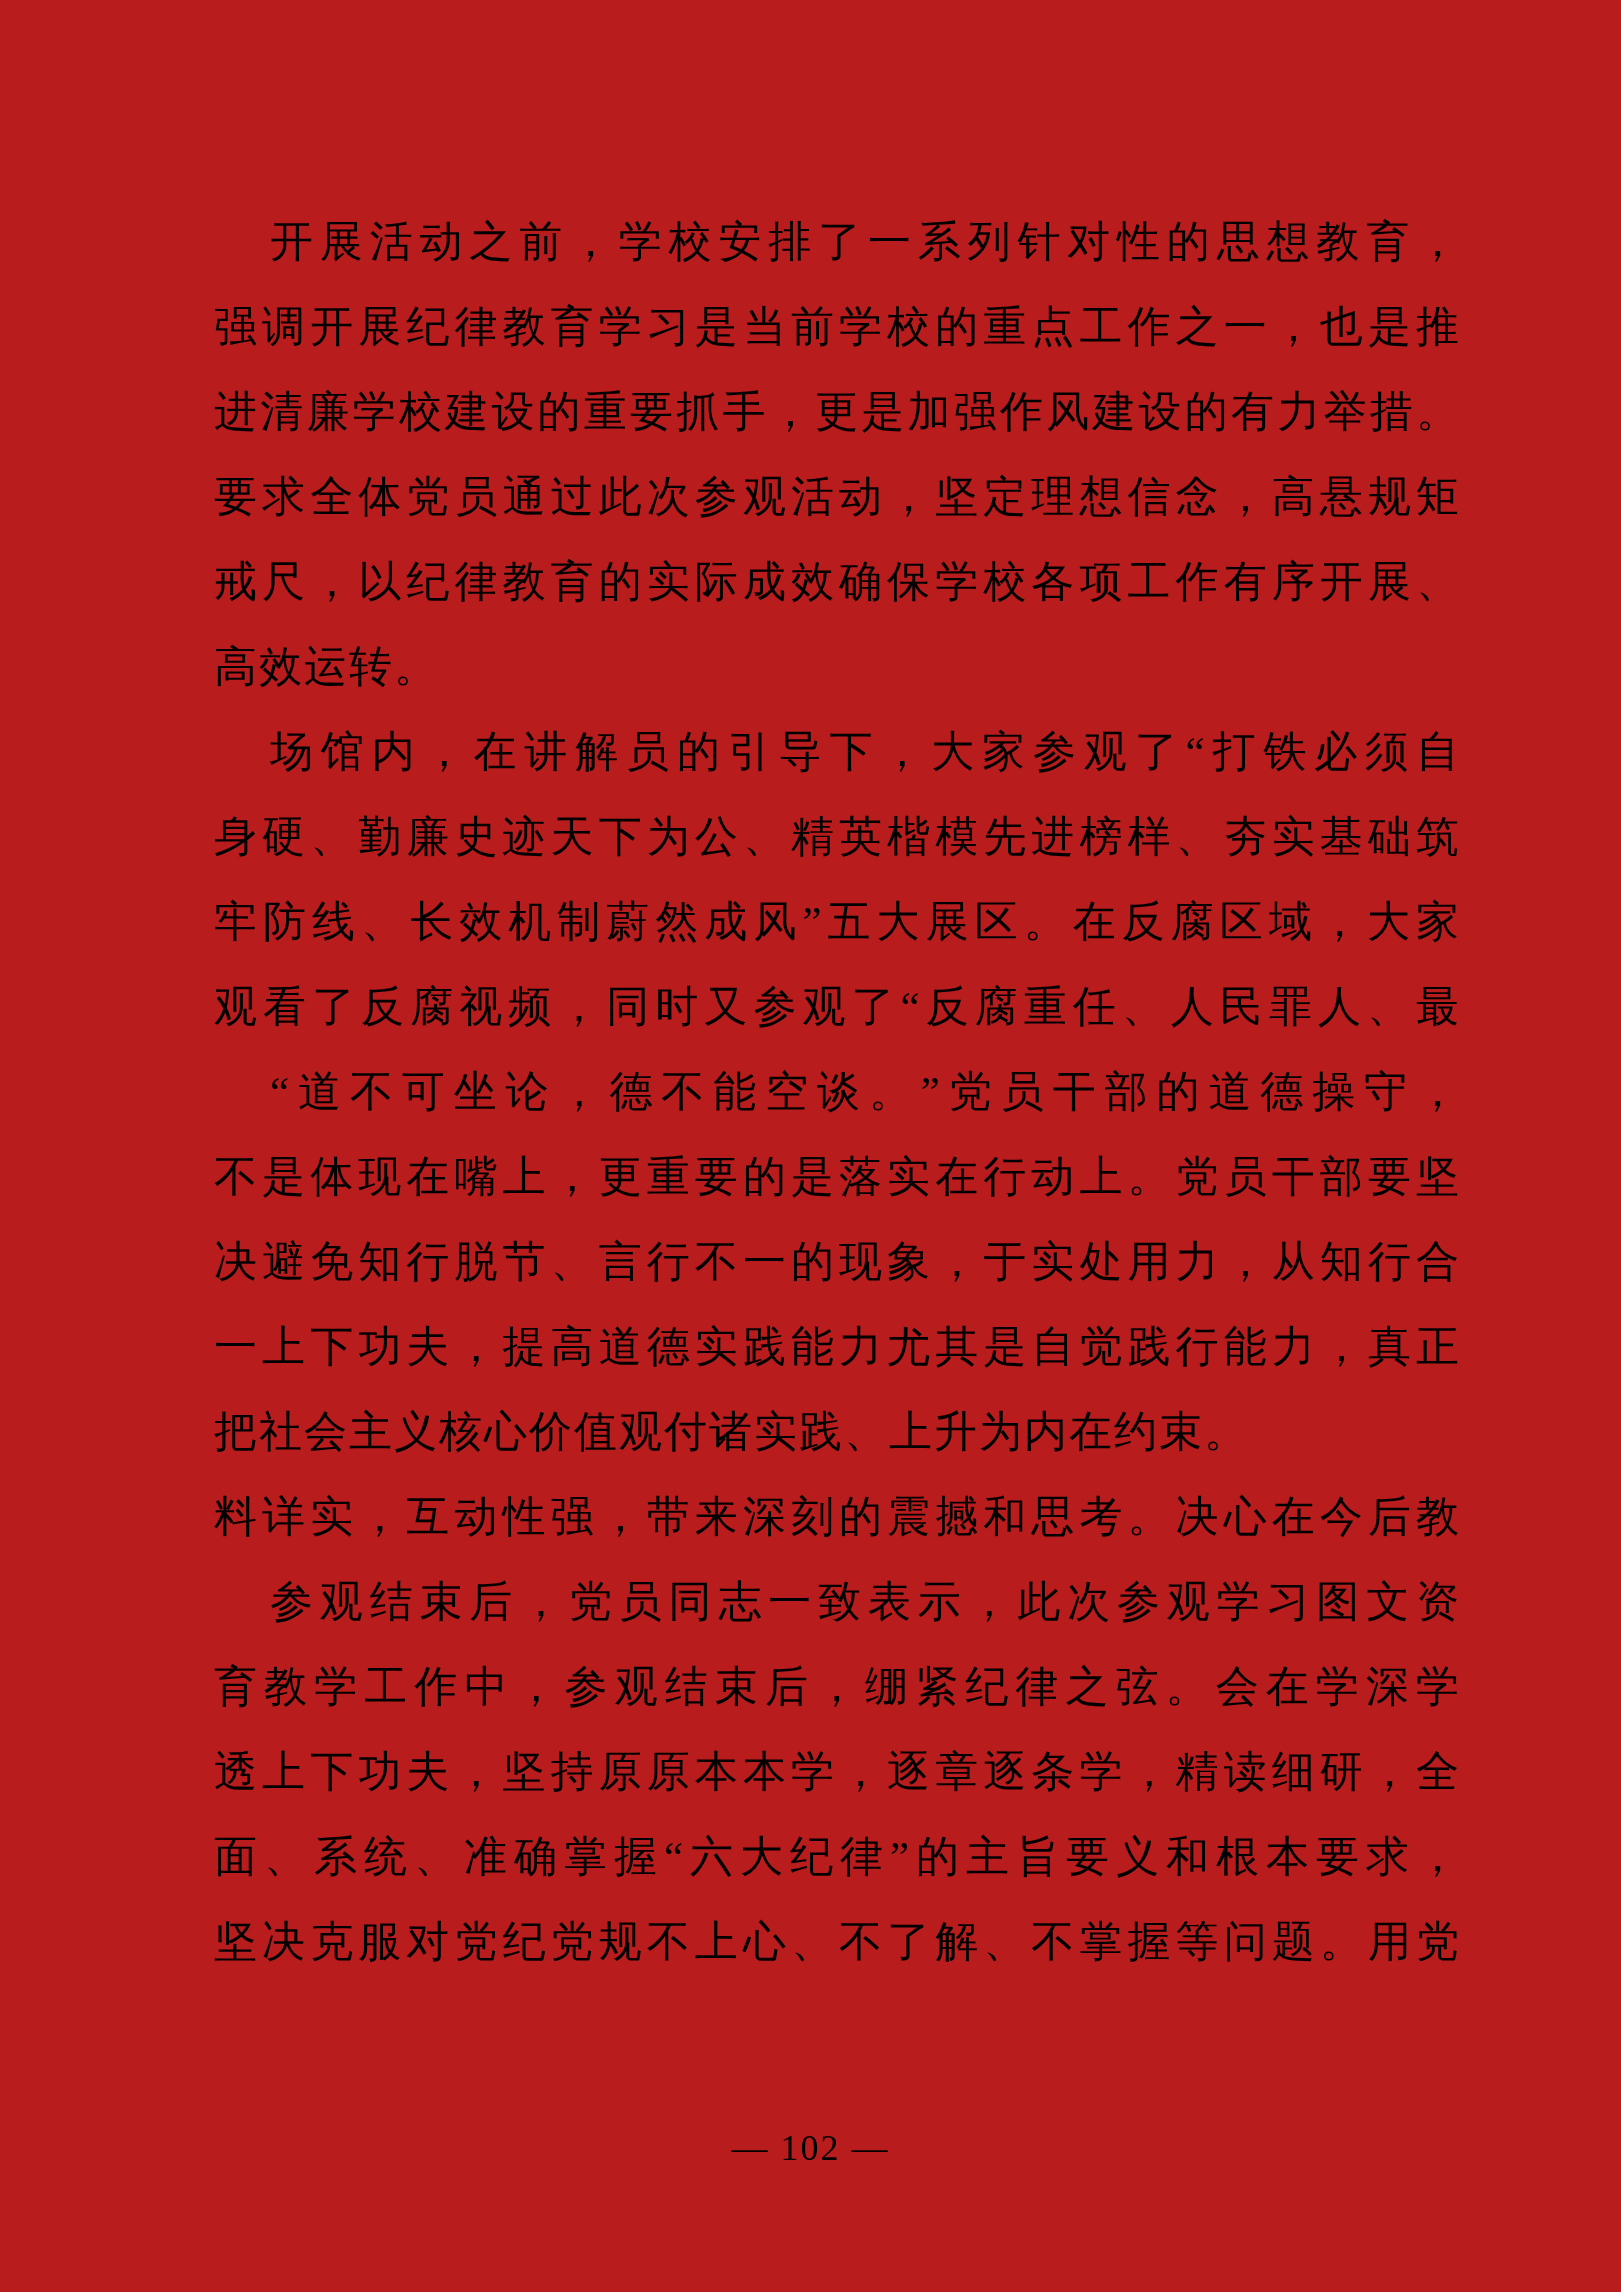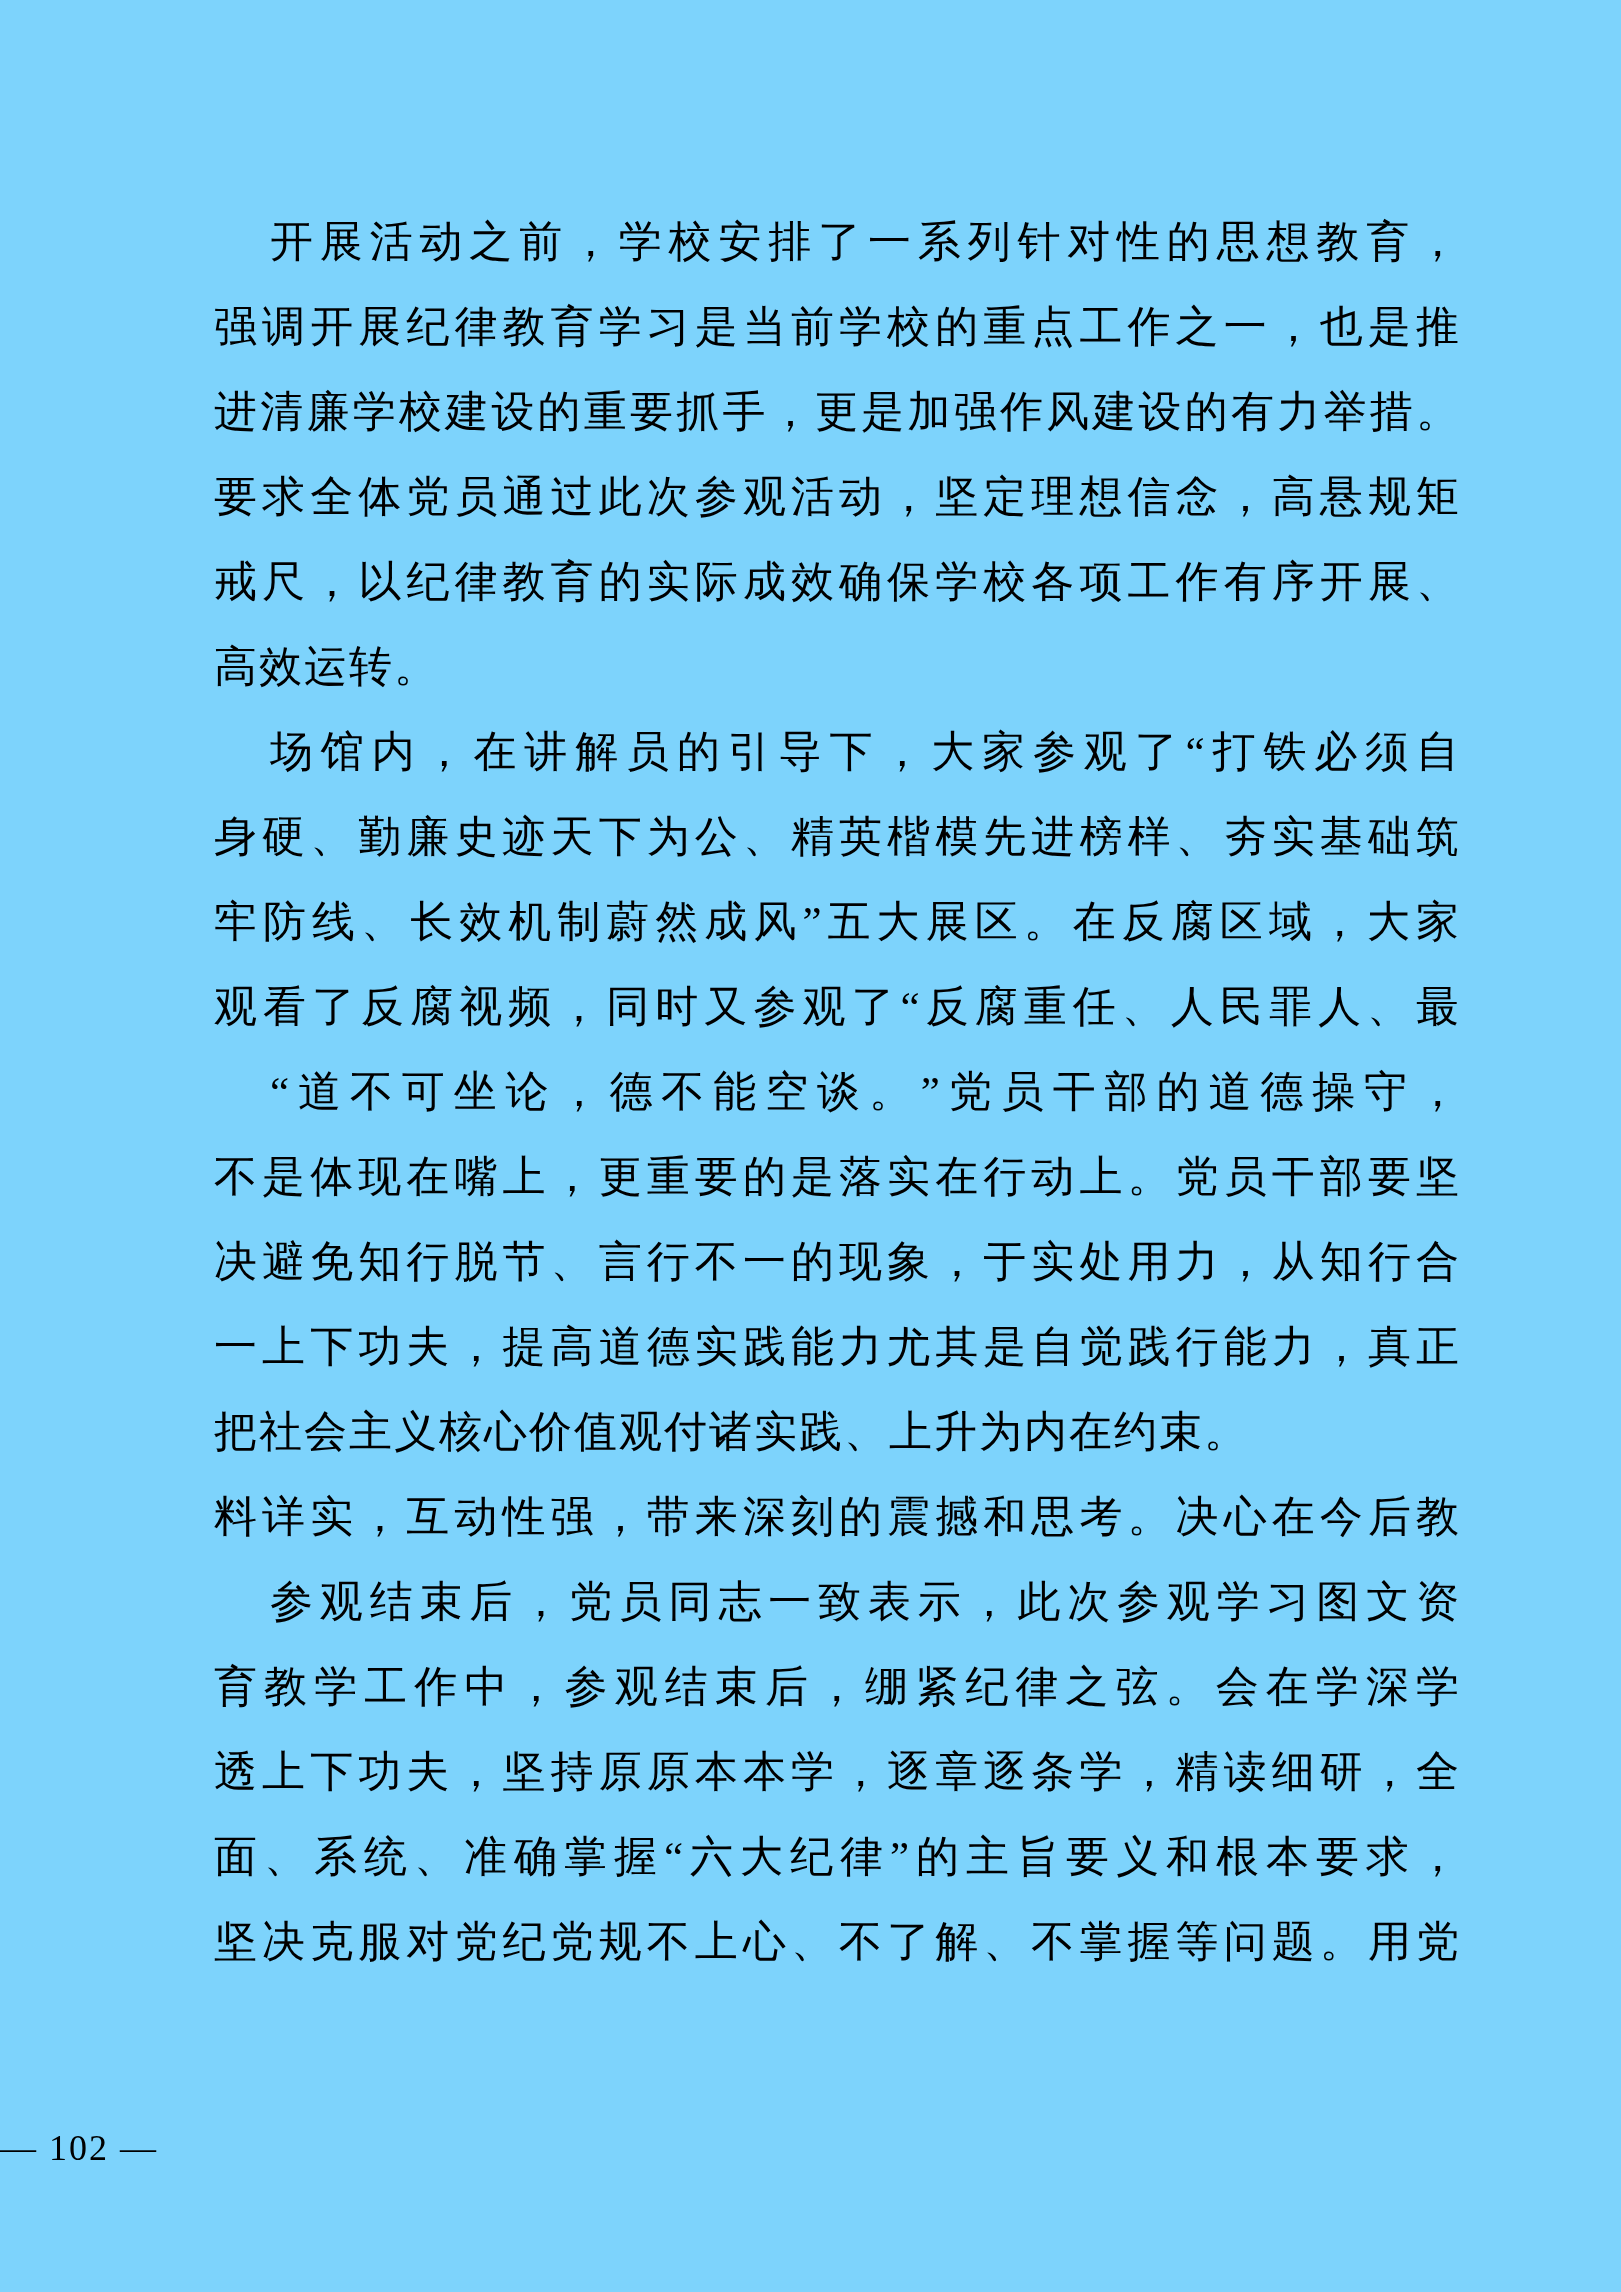--- a/index.html
+++ b/index.html
@@ -4,21 +4,21 @@
 <style>
   html, body {
     margin: 0;
     padding: 0;
     background: #ffffff;
   }
   .page {
     position: relative;
     width: 1621px;
     height: 2293px;
-    background: #7dd3fc;
+    background: #b91c1c;
     color: #000000;
     font-family: "Liberation Serif", "DejaVu Serif", serif;
     overflow: hidden;
   }
   .doc-body {
     position: absolute;
     left: 214px;
     top: 199px;
     width: 1247px;
     font-size: 43px;
@@ -42,20 +42,21 @@
   .line.flush {
     text-align-last: left;
   }
   .page-number {
     position: absolute;
     left: 0;
     right: 0;
     top: 2125px;
     height: 47px;
     line-height: 47px;
+    text-align: center;
     font-size: 36px;
     letter-spacing: 2px;
     color: #000000;
   }
 </style>
 </head>
 <body>
 
 <div class="page">
   <div class="doc-body">

